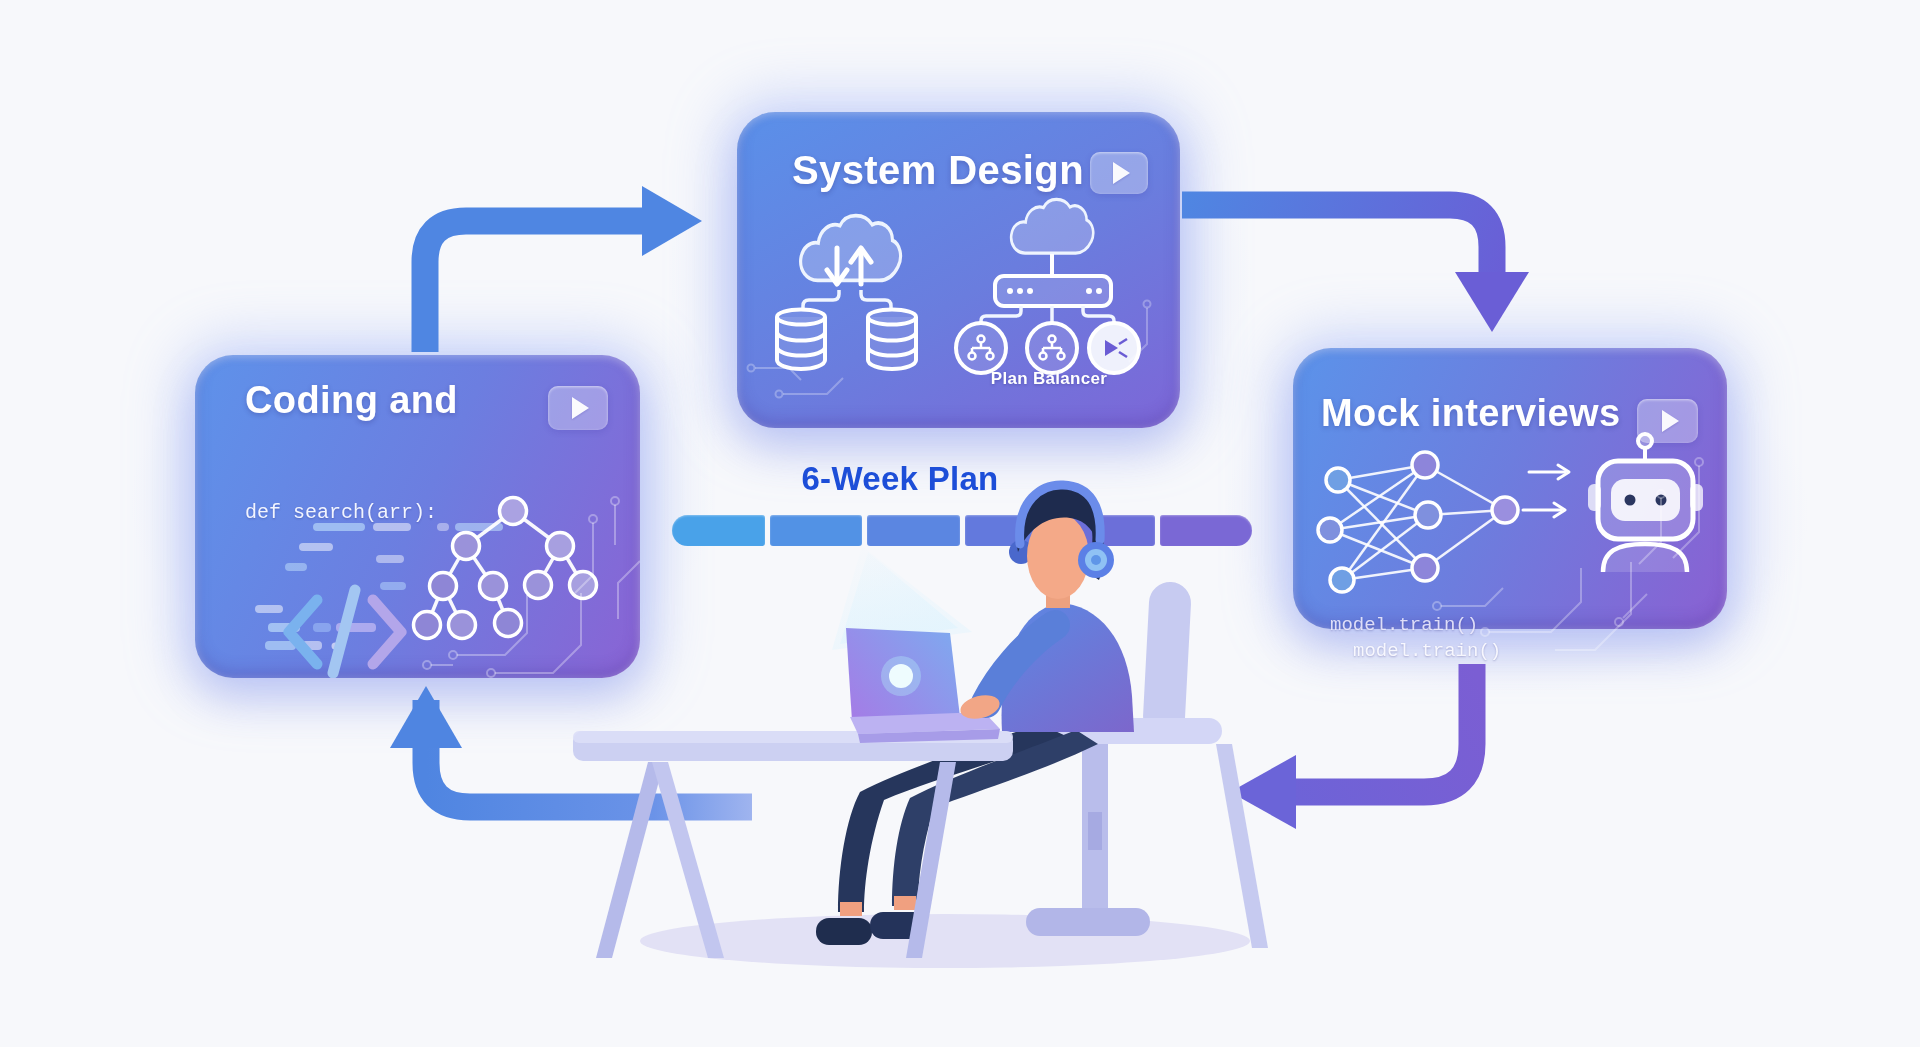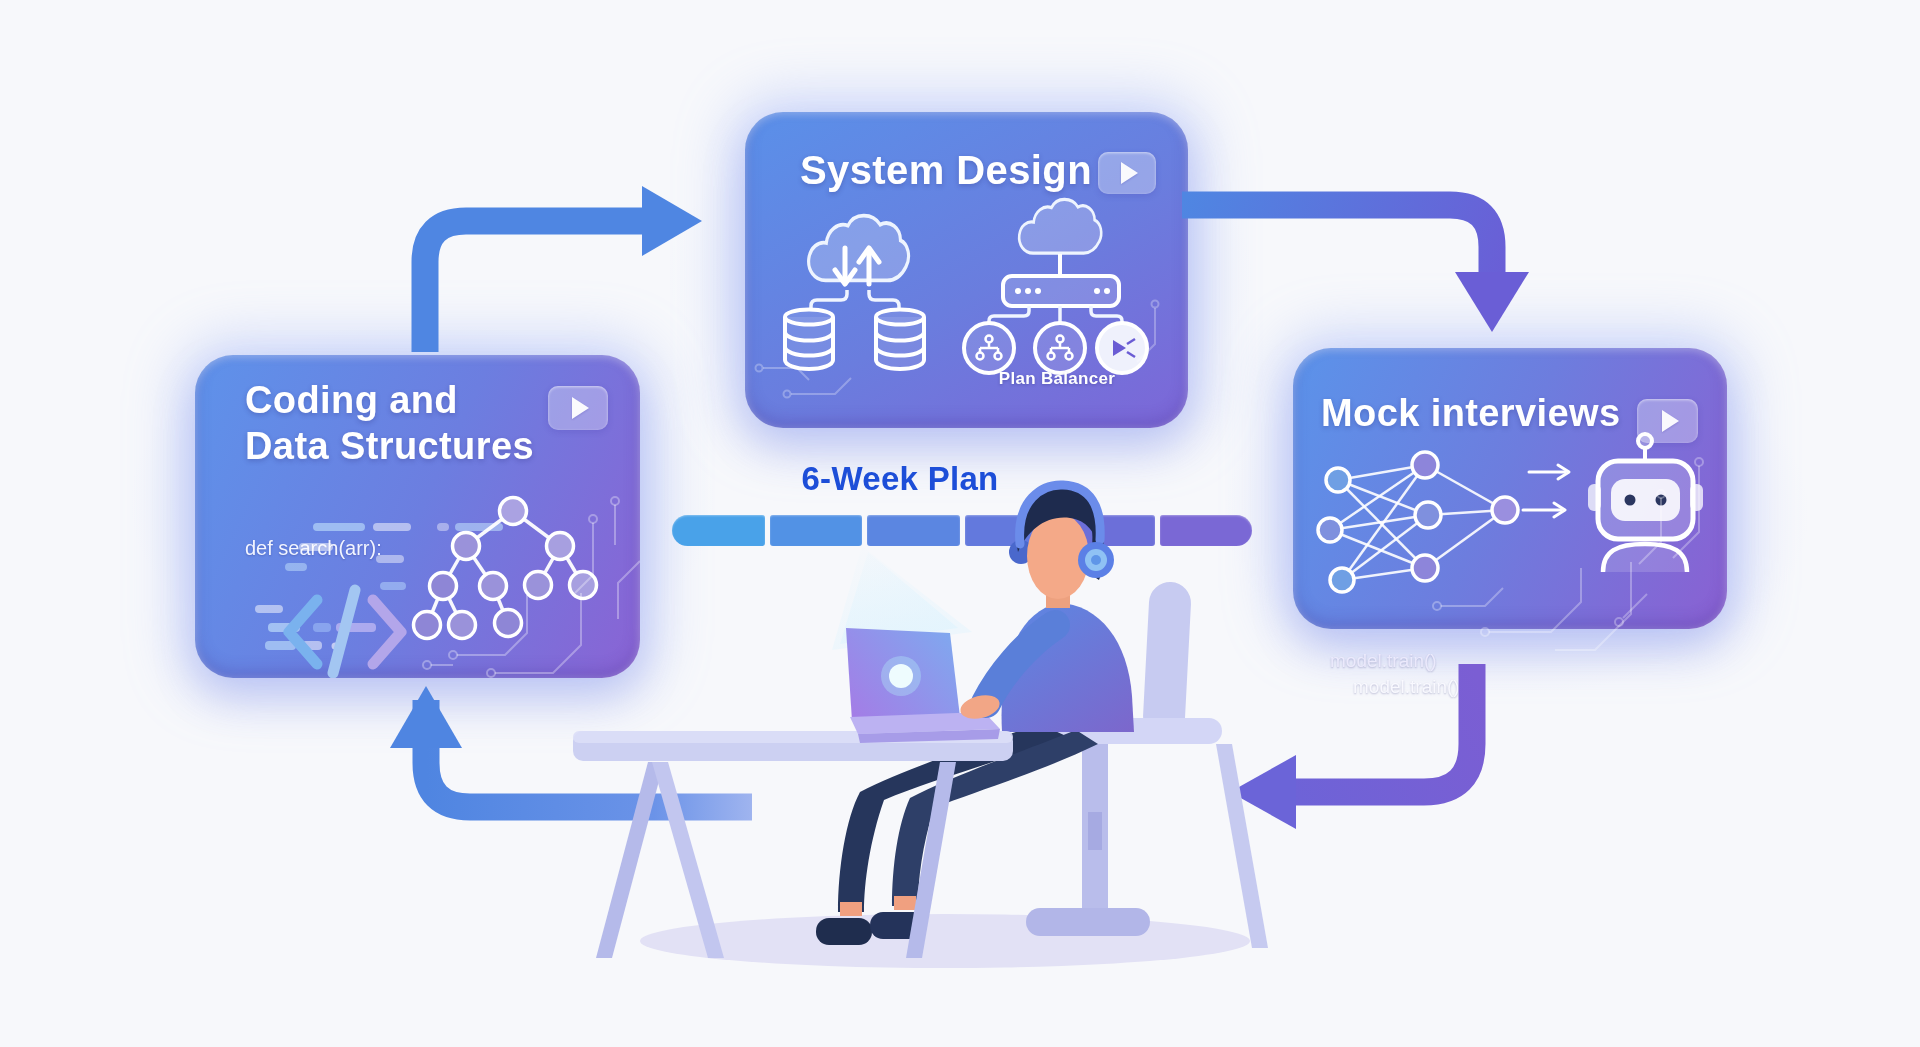--- a/index.html
+++ b/index.html
@@ -20,21 +20,21 @@
     position:absolute;border-radius:38px;
     box-shadow:
       0 0 55px 14px rgba(140,165,250,.40),
       0 18px 42px rgba(110,120,220,.28),
       inset 0 2px 8px rgba(255,255,255,.35),
       inset 0 -6px 16px rgba(70,50,150,.30);
   }
   .card-coding{left:195px;top:355px;width:445px;height:323px;
     background:linear-gradient(115deg,#5e92ea 0%,#6c7ee0 50%,#8a63d4 100%);}
   .card-system{left:737px;top:112px;width:443px;height:316px;
-    background:linear-gradient(150deg,#5a90e9 0%,#6a7dde 55%,#7d66d7 100%);margin-left:8px;}
+    background:linear-gradient(150deg,#5a90e9 0%,#6a7dde 55%,#7d66d7 100%);}
   .card-mock{left:1293px;top:348px;width:434px;height:281px;
     background:linear-gradient(115deg,#5b93ea 0%,#6d7dde 48%,#8a60d2 100%);}
   .card svg{position:absolute;left:0;top:0;}
   .card-title{
     position:absolute;color:#fff;font-weight:700;letter-spacing:.4px;
     text-shadow:0 2px 5px rgba(40,40,120,.28);line-height:1.22;
   }
   .title-coding{left:50px;top:22px;font-size:38px;}
   .title-system{left:55px;top:34px;font-size:40px;}
   .title-mock{left:28px;top:42px;font-size:38px;}
@@ -43,22 +43,22 @@
     display:flex;align-items:center;justify-content:center;
     box-shadow:inset 0 1px 3px rgba(255,255,255,.55),0 2px 6px rgba(60,50,160,.18);
     cursor:pointer;
   }
   .play-tri{
     width:0;height:0;margin-left:5px;
     border-left:17px solid #ffffff;border-top:11px solid transparent;border-bottom:11px solid transparent;
     opacity:.95;filter:drop-shadow(0 1px 1px rgba(60,50,160,.25));
   }
   .code{
-    position:absolute;font-family:Liberation Sans, sans-serif;
-    color:#f2f5ff;text-shadow:0 1px 2px rgba(40,40,120,.3);white-space:pre;margin-top:36px;
+    position:absolute;font-family:Liberation Mono, monospace;
+    color:#f2f5ff;text-shadow:0 1px 2px rgba(40,40,120,.3);white-space:pre;
   }
   .code-def{left:50px;top:146px;font-size:20px;}
   .code-train1{left:37px;top:266px;font-size:19px;color:rgba(240,238,255,.88);}
   .code-train2{left:60px;top:292px;font-size:19px;color:rgba(250,250,255,.96);}
   .lb-label{
     position:absolute;left:227px;top:257px;width:170px;text-align:center;
     color:#fff;font-size:17px;font-weight:600;letter-spacing:.3px;
     text-shadow:0 1px 3px rgba(40,40,120,.35);
   }
   .plan-label{
@@ -72,21 +72,20 @@
   .scene{position:absolute;left:0;top:0;pointer-events:none;}
 </style>
 </head>
 <body>
 
 <div class="canvas">
 
   <div class="card card-coding">
     <div class="card-title title-coding">
       <div>Coding and</div>
-      <div>Data Structures</div>
     </div>
     <div class="play-btn" style="left:353px;top:31px;width:60px;height:44px;">
       <span class="play-tri"></span>
     </div>
     <div class="code code-def">def search(arr):</div>
     <svg width="445" height="323" viewBox="0 0 445 323">
 
       <g>
         <rect x="118" y="168" width="52" height="8" rx="4" fill="rgba(188,219,250,.65)"></rect>
         <rect x="178" y="168" width="38" height="8" rx="4" fill="rgba(255,255,255,.5)"></rect>

